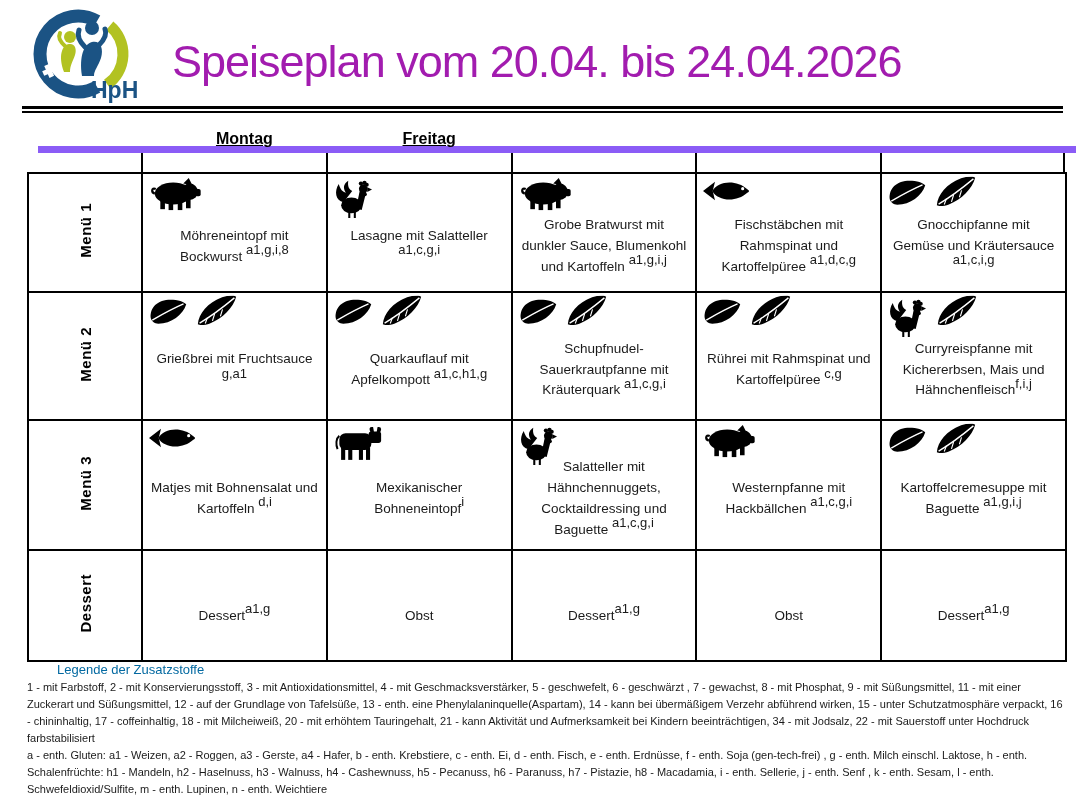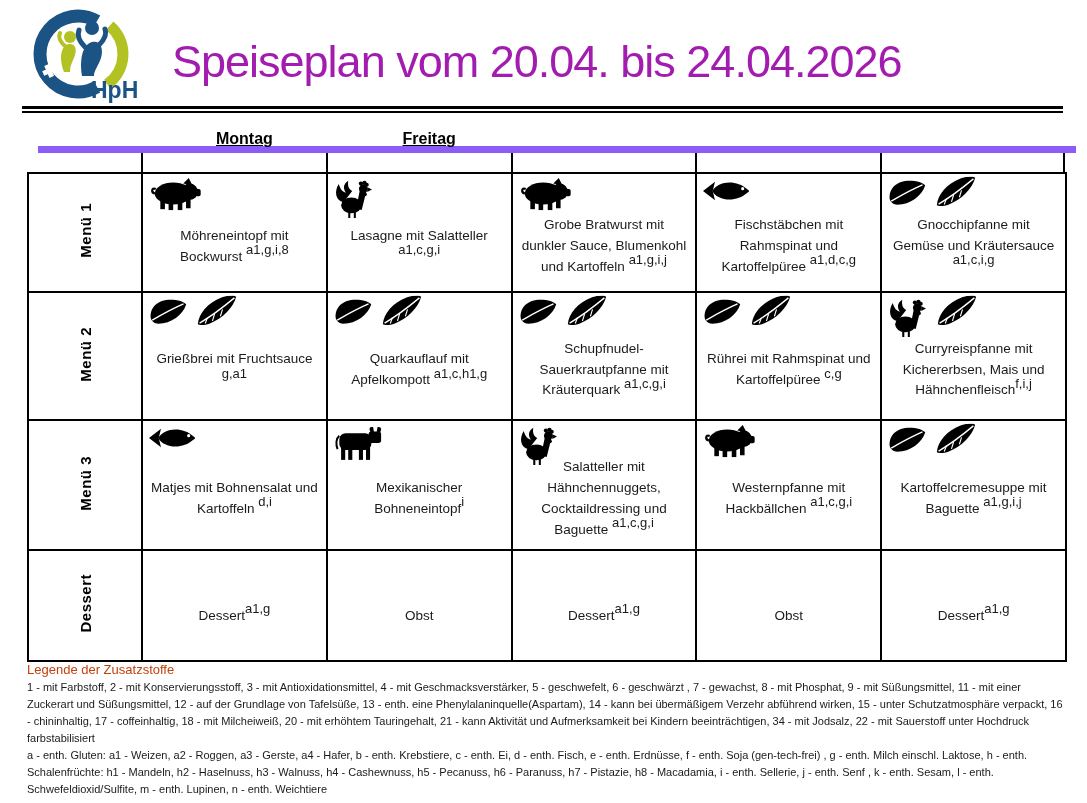--- a/index.html
+++ b/index.html
@@ -51,21 +51,21 @@
   .icon-leaf  { transform: rotate(8deg); }
   .icon-feather { transform: rotate(-6deg); }
   .cell-text {
     padding: 36px 8px 8px 8px; text-align: center;
     font-size: 13.5px; line-height: 1.55; color: #1a1a1a;
   }
   .no-icons .cell-text { padding-top: 8px; margin-top: 22px; }
   sup.allergens { font-size: 13px; line-height: 0; position: relative; top: -1px; }
   
   .legend { position: absolute; left: 27px; top: 662px; width: 1040px; }
-  .legend-heading { font-size: 13px; margin-bottom: 2px; color: #c2410c; }
+  .legend-heading { font-size: 13px; margin-bottom: 2px; color: #0369a1; margin-left: 30px; }
   .legend-text { font-size: 11px; line-height: 1.55; color: #1a1a1a; }
   .legend-heading.second { margin-top: 7px; }
 </style>
 </head>
 <body>
 
 <div class="page">
 
   <div class="logo">
     <svg viewBox="0 0 100 100" width="112" height="100">

